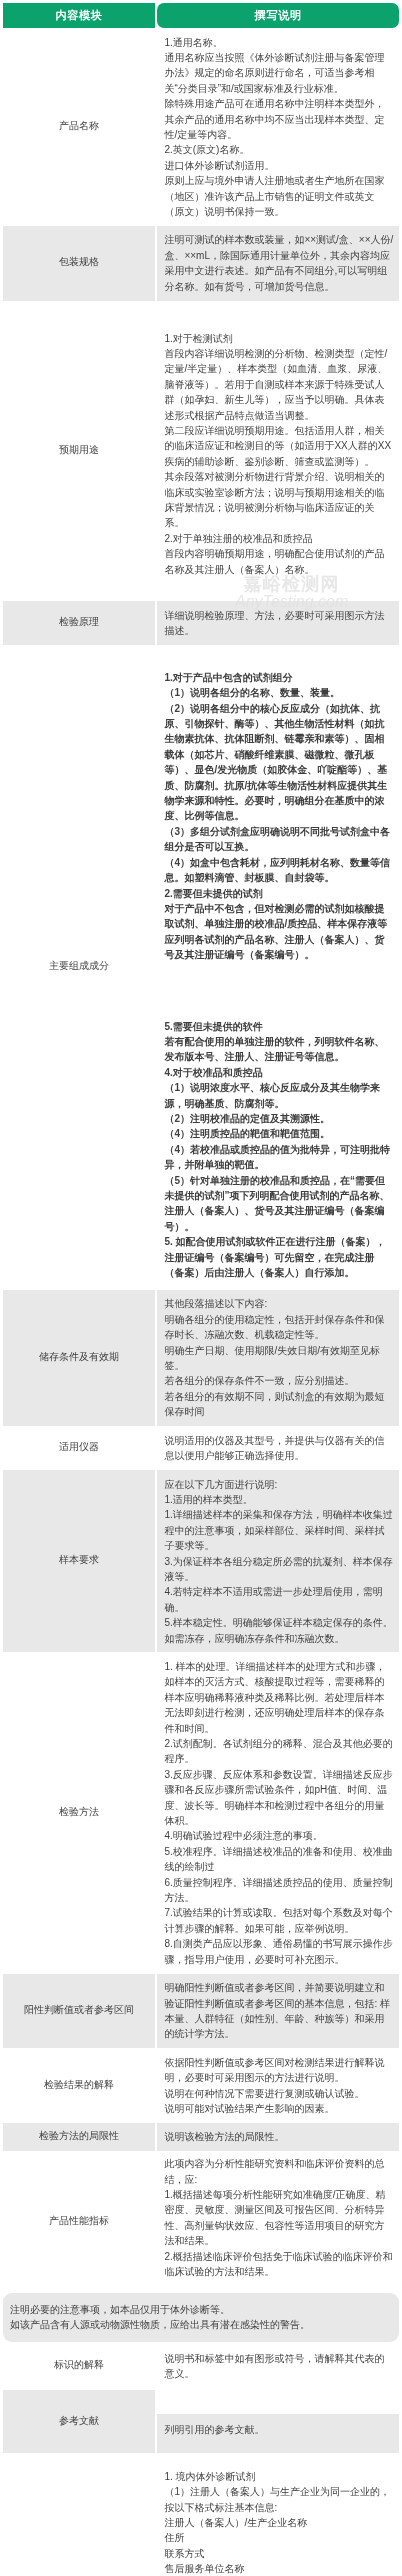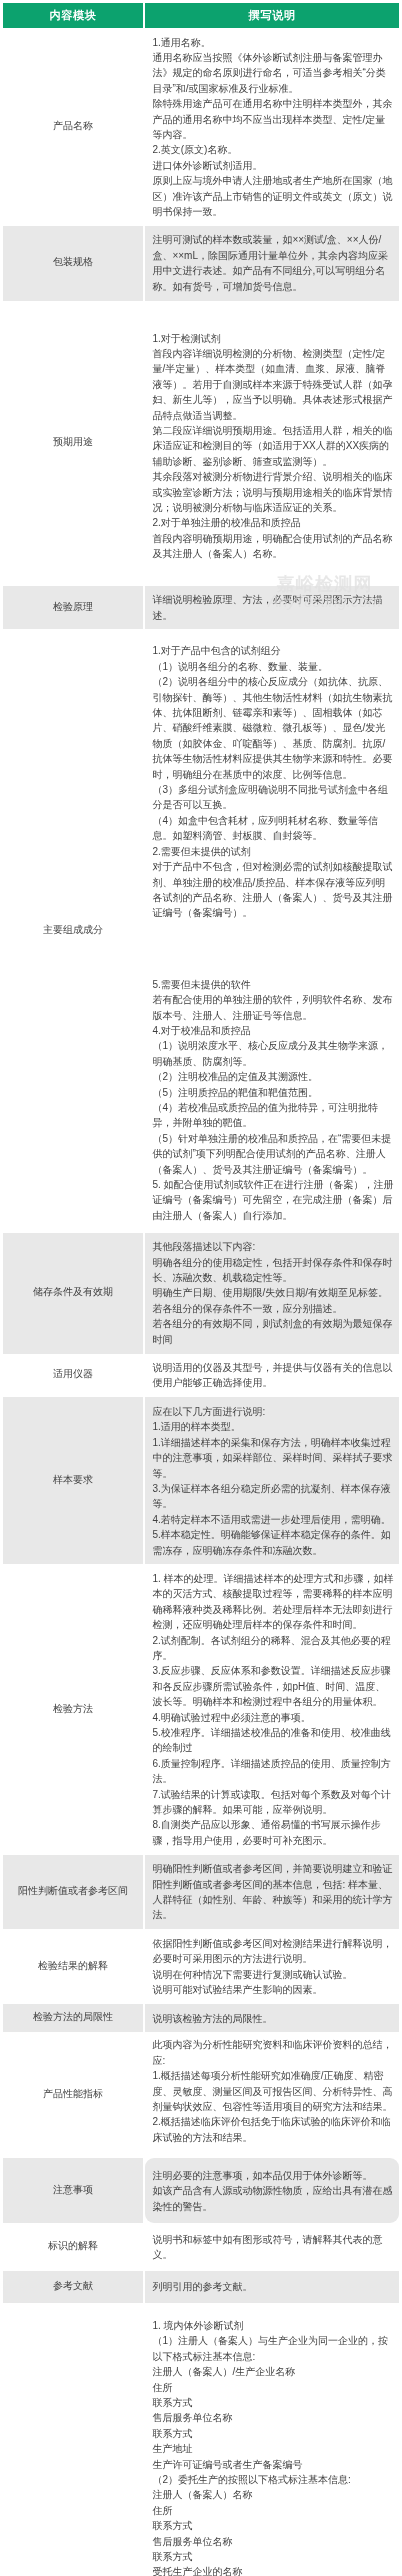--- a/index.html
+++ b/index.html
@@ -13,41 +13,41 @@
   body{
     width:402px;
     font-family:"Liberation Sans","DejaVu Sans",sans-serif;
     color:var(--text);
     -webkit-font-smoothing:antialiased;
   }
   .page{width:396px;padding:3px 3px 0 3px;position:relative;background:#fff;}
   .row{display:flex;align-items:stretch;}
   .cell{box-sizing:border-box;}
   .cell-l{
-    width:140px;flex:none;margin-right:2.4px;
+    width:152px;flex:none;margin-right:2.4px;
     display:flex;align-items:center;justify-content:center;
     text-align:center;padding:3.5px 4.7px;
   }
   .cell-r{flex:1;padding:6.5px 4.7px 6.5px 7px;}
   .row.gray .cell{background:var(--gray);}
   .header-row .cell{
     background:var(--green);
     display:flex;align-items:center;justify-content:center;
     padding:0;height:25px;
   }
-  .header-row .cell-r{padding:11px;}
+  .header-row .cell-r{padding:11px;border-radius:7px;}
   .header-label{
     color:#ffffff;font-size:11.2px;font-weight:bold;letter-spacing:0.6px;
   }
   .module-label{font-size:10px;line-height:14px;color:var(--text);font-family:Liberation Mono, monospace;}
   .para{margin:0;font-size:10px;line-height:15.4px;word-break:break-all;}
   .spacer{width:100%;}
   .wm-mid{
     position:absolute;top:575px;left:235px;z-index:3;pointer-events:none;
-    color:#e0e0e0;opacity:.75;text-align:center;line-height:1.05;white-space:nowrap;margin-left:33px;
+    color:#e0e0e0;opacity:.75;text-align:center;line-height:1.05;white-space:nowrap;
   }
   .wm-mid .wm-cn{font-size:18px;font-weight:bold;letter-spacing:1.2px;}
   .wm-mid .wm-en{font-size:16px;font-style:italic;}
 </style>
 </head>
 <body>
 
 <div class="page">
 
   <div class="row header-row">
@@ -99,35 +99,35 @@
       <span class="module-label">检验原理</span>
     </div>
     <div class="cell cell-r">
           <p class="para">详细说明检验原理、方法，必要时可采用图示方法描述。</p>
         </div>
   </div>
       <div class="row">
     <div class="cell cell-l">
       <span class="module-label">主要组成成分</span>
     </div>
-    <div class="cell cell-r" style="padding-top: 14px; padding-bottom: 9.5px;">
+    <div class="cell cell-r" style="padding-top: 25px; padding-bottom: 9.5px; font-weight: bold;">
           <p class="para">1.对于产品中包含的试剂组分</p>
           <p class="para">（1）说明各组分的名称、数量、装量。</p>
           <p class="para">（2）说明各组分中的核心反应成分（如抗体、抗原、引物探针、酶等）、其他生物活性材料（如抗生物素抗体、抗体阻断剂、链霉亲和素等）、固相载体（如芯片、硝酸纤维素膜、磁微粒、微孔板等）、显色/发光物质（如胶体金、吖啶酯等）、基质、防腐剂。抗原/抗体等生物活性材料应提供其生物学来源和特性。必要时，明确组分在基质中的浓度、比例等信息。</p>
           <p class="para">（3）多组分试剂盒应明确说明不同批号试剂盒中各组分是否可以互换。</p>
           <p class="para">（4）如盒中包含耗材，应列明耗材名称、数量等信息。如塑料滴管、封板膜、自封袋等。</p>
           <p class="para">2.需要但未提供的试剂</p>
           <p class="para">对于产品中不包含，但对检测必需的试剂如核酸提取试剂、单独注册的校准品/质控品、样本保存液等应列明各试剂的产品名称、注册人（备案人）、货号及其注册证编号（备案编号）。</p>
           <div class="spacer" style="height: 56px;"></div>
           <p class="para">5.需要但未提供的软件</p>
           <p class="para">若有配合使用的单独注册的软件，列明软件名称、发布版本号、注册人、注册证号等信息。</p>
           <p class="para">4.对于校准品和质控品</p>
           <p class="para">（1）说明浓度水平、核心反应成分及其生物学来源，明确基质、防腐剂等。</p>
           <p class="para">（2）注明校准品的定值及其溯源性。</p>
-          <p class="para">（5）注明质控品的靶值和靶值范围。</p>
+          <p class="para">（4）注明质控品的靶值和靶值范围。</p>
           <p class="para">（4）若校准品或质控品的值为批特异，可注明批特异，并附单独的靶值。</p>
           <p class="para">（5）针对单独注册的校准品和质控品，在“需要但未提供的试剂”项下列明配合使用试剂的产品名称、注册人（备案人）、货号及其注册证编号（备案编号）。</p>
           <p class="para">5. 如配合使用试剂或软件正在进行注册（备案），注册证编号（备案编号）可先留空，在完成注册（备案）后由注册人（备案人）自行添加。</p>
         </div>
   </div>
       <div class="row gray">
     <div class="cell cell-l">
       <span class="module-label">储存条件及有效期</span>
     </div>
     <div class="cell cell-r">
@@ -204,41 +204,38 @@
     <div class="cell cell-l">
       <span class="module-label">产品性能指标</span>
     </div>
     <div class="cell cell-r" style="padding-top: 5px; padding-bottom: 13px;">
           <p class="para">此项内容为分析性能研究资料和临床评价资料的总结，应:</p>
           <p class="para">1.概括描述每项分析性能研究如准确度/正确度、精密度、灵敏度、测量区间及可报告区间、分析特异性、高剂量钩状效应、包容性等适用项目的研究方法和结果。</p>
           <p class="para">2.概括描述临床评价包括免于临床试验的临床评价和临床试验的方法和结果。</p>
         </div>
   </div>
       <div class="row gray">
-    <div class="cell cell-l">
-      <span class="module-label">注意事项</span>
-    </div>
     <div class="cell cell-r" style="padding-top: 9.5px; padding-bottom: 9.5px; border-radius: 9px;">
           <p class="para">注明必要的注意事项，如本品仅用于体外诊断等。</p>
           <p class="para">如该产品含有人源或动物源性物质，应给出具有潜在感染性的警告。</p>
         </div>
   </div>
       <div class="row">
     <div class="cell cell-l">
       <span class="module-label">标识的解释</span>
     </div>
     <div class="cell cell-r" style="padding-top: 8.3px; padding-bottom: 8.3px;">
           <p class="para">说明书和标签中如有图形或符号，请解释其代表的意义。</p>
         </div>
   </div>
       <div class="row gray">
     <div class="cell cell-l">
       <span class="module-label">参考文献</span>
     </div>
-    <div class="cell cell-r" style="padding-top: 8.3px; padding-bottom: 8px;">
+    <div class="cell cell-r" style="padding-top: 8.3px; padding-bottom: 16px; margin-top: 24px;">
           <p class="para">列明引用的参考文献。</p>
         </div>
   </div>
       <div class="row">
     <div class="cell cell-l">
       
     </div>
     <div class="cell cell-r" style="padding-top: 15.4px; padding-bottom: 0px;">
           <p class="para">1. 境内体外诊断试剂</p>
           <p class="para">（1）注册人（备案人）与生产企业为同一企业的，按以下格式标注基本信息:</p>

